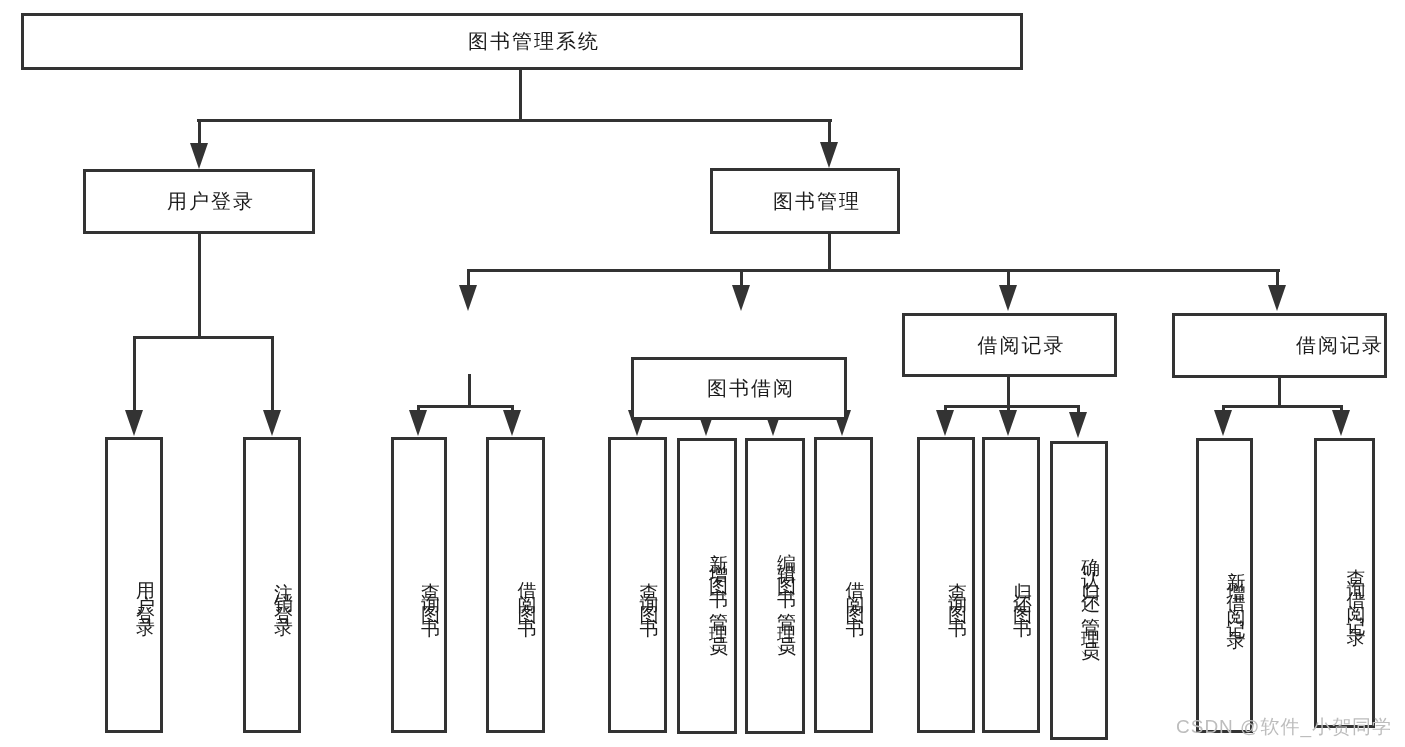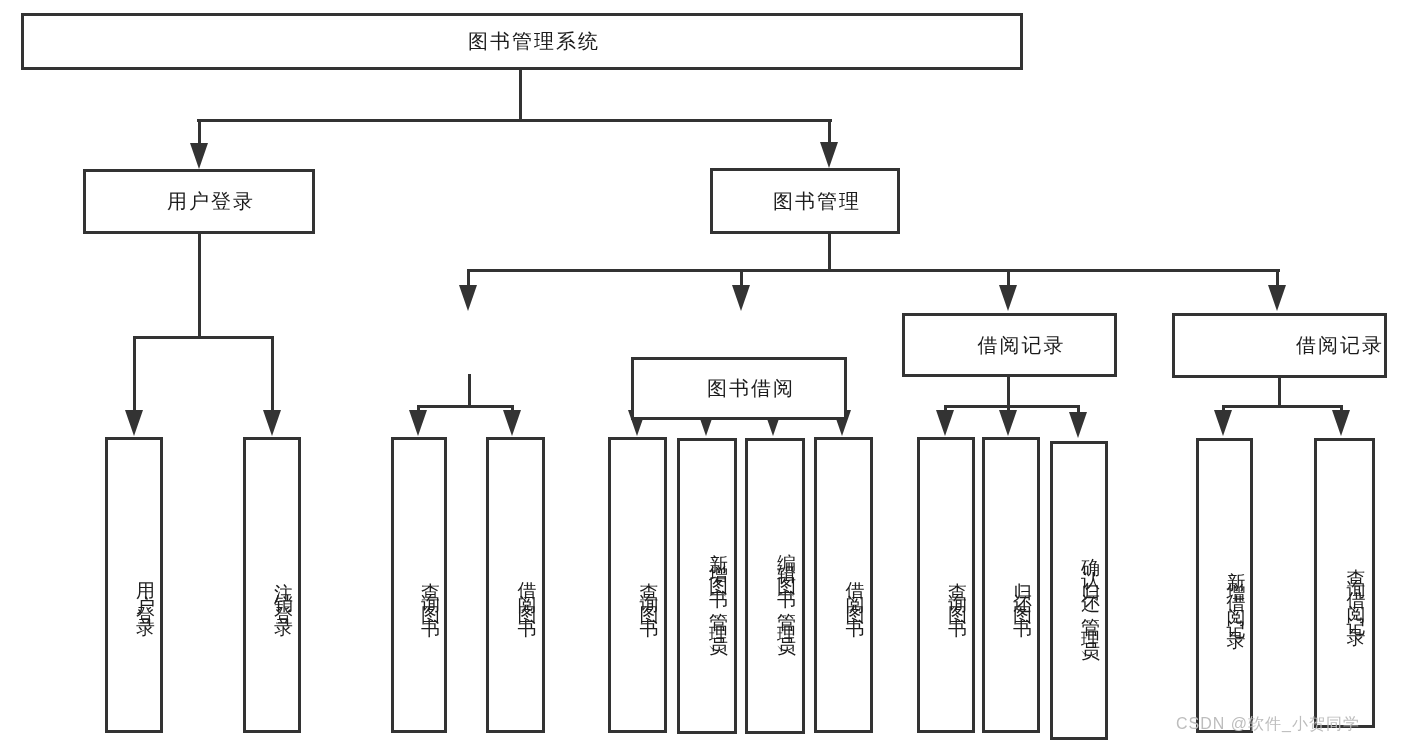--- a/index.html
+++ b/index.html
@@ -37,21 +37,21 @@
   .arw{
     position:absolute;z-index:1;
     width:0;height:0;
     border-left:9px solid transparent;
     border-right:9px solid transparent;
     border-top:26px solid #333333;
   }
   .watermark{
     position:absolute;
     left:1176px;top:714px;
-    font-size:16px;
+    font-size:19px;
     color:#bdbdbd;
     z-index:5;
     white-space:nowrap;
     letter-spacing:1px;
   }
 </style>
 </head>
 <body>
 
 <div id="canvas">

